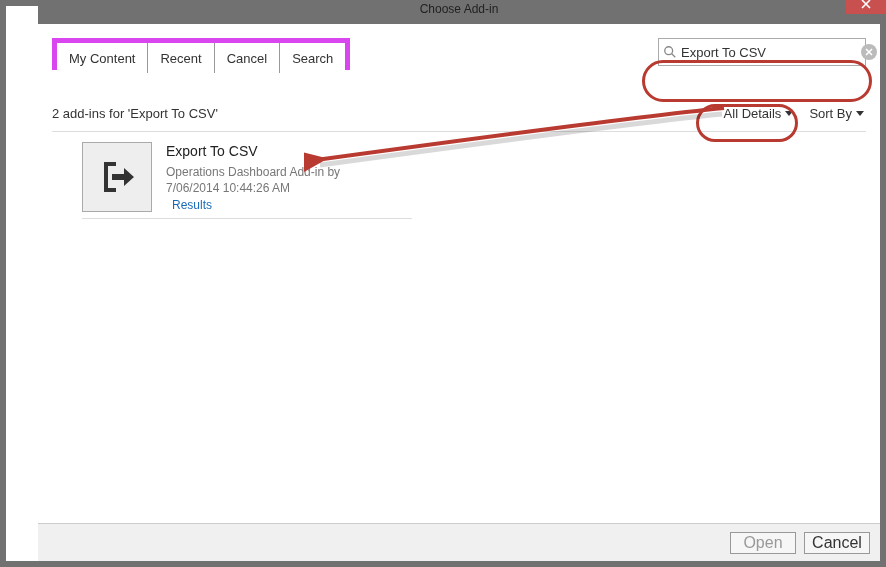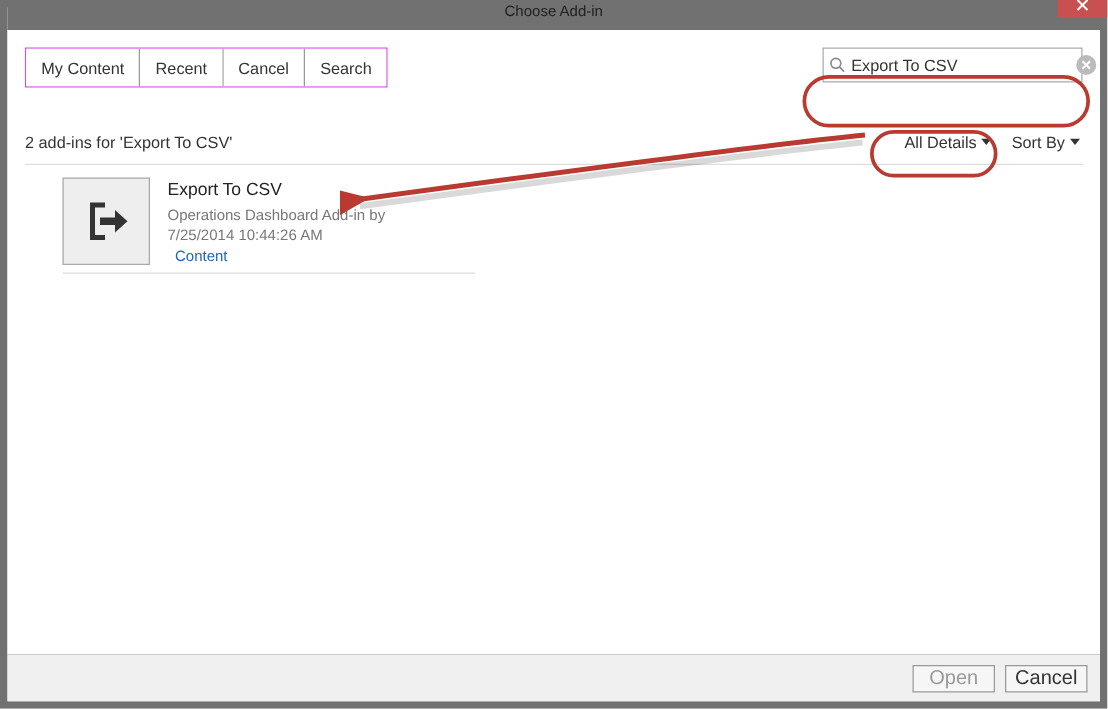--- a/index.html
+++ b/index.html
@@ -12,20 +12,21 @@
     overflow: hidden;
   }
   .window {
     width: 886px;
     height: 567px;
     border: 6px solid #717171;
     display: flex;
     flex-direction: column;
     position: relative;
     background: #fff;
+    padding-left: 32px;
   }
   .title-bar {
     height: 24px;
     background: #717171;
     color: #2d2d2d;
     font-size: 12px;
     display: flex;
     align-items: flex-start;
     justify-content: center;
     position: relative;
@@ -60,21 +61,21 @@
     position: relative;
     overflow: hidden;
   }
   .top-row {
     display: flex;
     justify-content: space-between;
     align-items: flex-start;
   }
   .tabs {
     display: flex;
-    border: 1px solid #d946ef;
+    border: 5px solid #d946ef;
     height: 32px;
   }
   .tab {
     padding: 0 12px;
     height: 30px;
     border-right: 1px solid #999;
     display: flex;
     align-items: center;
     font-size: 13px;
     color: #333;
@@ -275,22 +276,22 @@
       <div class="result-item">
         <div class="thumb">
           <svg width="42" height="42" viewBox="0 0 42 42">
             <path d="M8 6 L8 36 L20 36 L20 32 L12 32 L12 10 L20 10 L20 6 Z" fill="#333"></path>
             <path d="M16 18 L28 18 L28 12 L38 21 L28 30 L28 24 L16 24 Z" fill="#333"></path>
           </svg>
         </div>
         <div class="item-info">
           <div class="item-title">Export To CSV</div>
           <div>Operations Dashboard Add-in by</div>
-          <div>7/25/2014 10:44:26 AM</div>
-          <div class="link" style="padding-left:6px">Content</div>
+          <div>7/06/2014 10:44:26 AM</div>
+          <div class="link" style="padding-left:6px">Results</div>
         </div>
       </div>
     </div>
 
     <div class="ann-circle ann-search"></div>
     <div class="ann-circle ann-filter"></div>
     <svg class="ann-arrow" viewBox="0 0 428 72">
       <defs>
         <marker id="ah" markerWidth="10" markerHeight="10" refX="3" refY="5" orient="auto">
           <path d="M10 1 L0 5 L10 9 Z" fill="#b83a30"></path>

